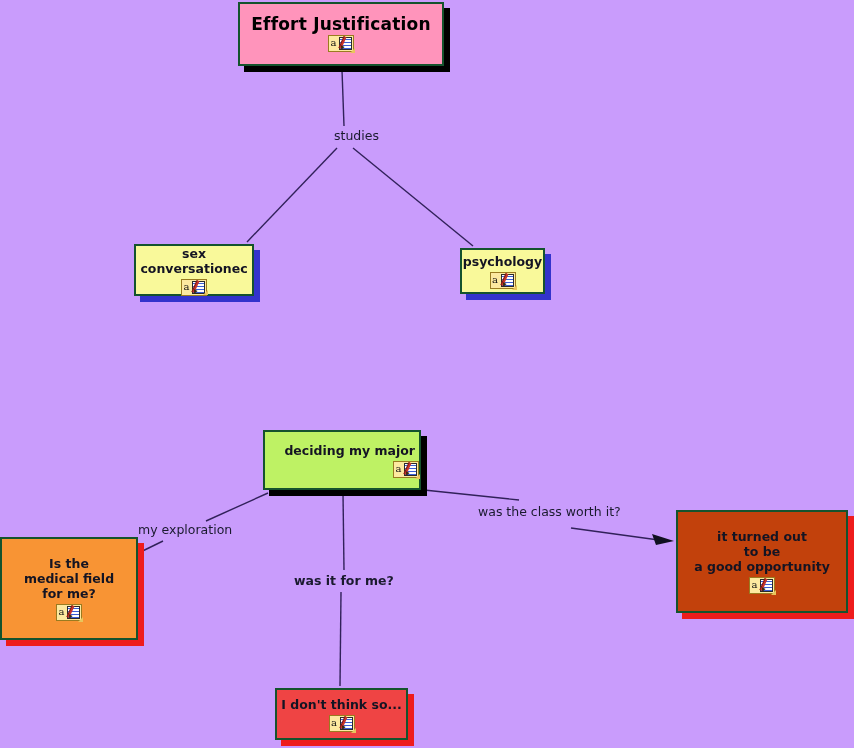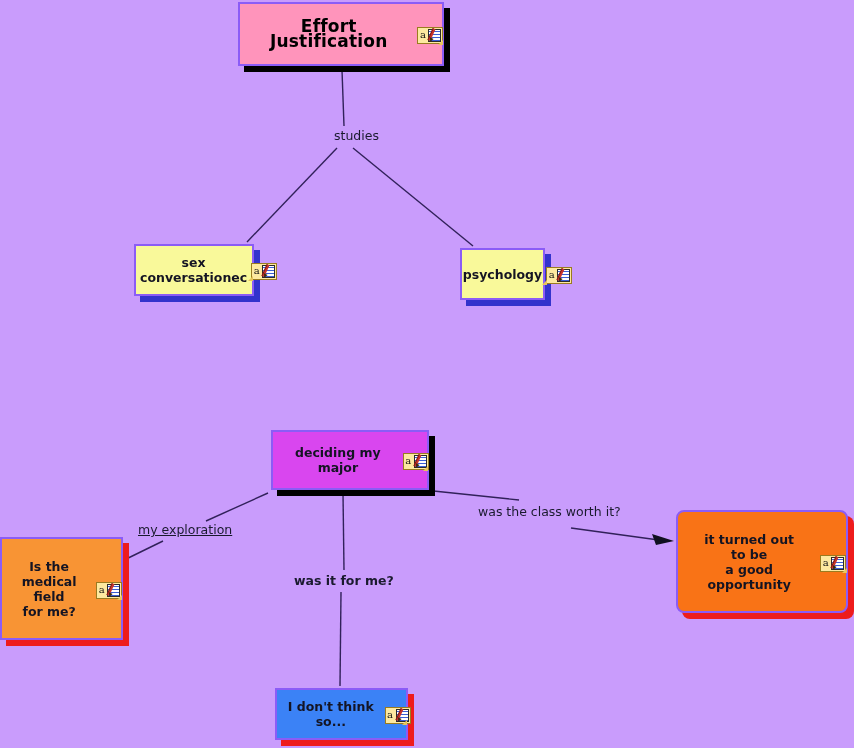--- a/index.html
+++ b/index.html
@@ -27,23 +27,23 @@
   .link-label {
     position: absolute;
     font-size: 12.5px;
     color: #1a1a2e;
     white-space: nowrap;
     font-family: "DejaVu Sans", sans-serif;
     line-height: 14px;
   }
   .node {
     position: absolute;
-    border: 2px solid #8b5cf6;
+    border: 2px solid #14532d;
     display: flex;
-    flex-direction: row;
+    flex-direction: column;
     align-items: center;
     justify-content: center;
     text-align: center;
   }
   .node .node-text {
     font-size: 12.5px;
     color: #141423;
     line-height: 15px;
     white-space: pre-line;
     padding: 0 4px;
@@ -143,21 +143,21 @@
 
     <line x1="571" y1="528" x2="666" y2="541" stroke="#31215a" stroke-width="1.4"></line>
     <polygon points="674,541 652,534 656,545" fill="#101020"></polygon>
 
     <line x1="343" y1="493" x2="344" y2="570" stroke="#31215a" stroke-width="1.4"></line>
 
     <line x1="341" y1="592" x2="340" y2="686" stroke="#31215a" stroke-width="1.4"></line>
   </svg>
 
   <div class="link-label" style="left:334px; top:129px;">studies</div>
-  <div class="link-label" style="left:138px; top:523px;text-decoration:underline;">my exploration</div>
+  <div class="link-label" style="left:138px; top:523px;">my exploration</div>
   <div class="link-label" style="left:478px; top:505px;text-align:center;">was the class worth it?</div>
   <div class="link-label" style="left:294px; top:574px;font-weight:bold;">was it for me?</div>
 
   <div class="node title" style="left:238px; top:2px; width:206px; height:64px; background:#ff94bb;
               box-shadow: 6px 6px 0 0 #000000;">
     <div class="node-text">Effort Justification</div>
     <span class="note-icon">
       <span class="paper"></span>
         <span class="letter">a</span>
       <span class="lines"></span>
@@ -173,77 +173,77 @@
     <span class="note-icon">
       <span class="paper"></span>
         <span class="letter">a</span>
       <span class="lines"></span>
         <span class="pencil"></span>
       <span class="pencil-tip"></span>
         <span class="dogear"></span>
     </span>
   </div>
 
-  <div class="node" style="left:460px; top:248px; width:85px; height:52px; background:#f9f99a;
+  <div class="node" style="left:460px; top:248px; width:85px; height:46px; background:#f9f99a;
               box-shadow: 6px 6px 0 0 #3333cc;">
     <div class="node-text">psychology</div>
     <span class="note-icon">
       <span class="paper"></span>
         <span class="letter">a</span>
       <span class="lines"></span>
         <span class="pencil"></span>
       <span class="pencil-tip"></span>
         <span class="dogear"></span>
     </span>
   </div>
 
-  <div class="node" style="left:271px; top:430px; width:158px; height:60px; background:#d946ef;
-              box-shadow: 6px 6px 0 0 #000000;">
+  <div class="node" style="left:263px; top:430px; width:158px; height:60px; background:#bef264;
+              box-shadow: 6px 6px 0 0 #000000; align-items: flex-end;">
     <div class="node-text">deciding my major</div>
     <span class="note-icon">
       <span class="paper"></span>
         <span class="letter">a</span>
       <span class="lines"></span>
         <span class="pencil"></span>
       <span class="pencil-tip"></span>
         <span class="dogear"></span>
     </span>
   </div>
 
-  <div class="node" style="left:0px; top:537px; width:123px; height:103px; background:#f89434;
+  <div class="node" style="left:0px; top:537px; width:138px; height:103px; background:#f89434;
               box-shadow: 6px 6px 0 0 #ee1c1c;">
     <div class="node-text">Is the
 medical field
 for me?</div>
     <span class="note-icon">
       <span class="paper"></span>
         <span class="letter">a</span>
       <span class="lines"></span>
         <span class="pencil"></span>
       <span class="pencil-tip"></span>
         <span class="dogear"></span>
     </span>
   </div>
 
-  <div class="node" style="left:676px; top:510px; width:172px; height:103px; background:#f97316;
-              box-shadow: 6px 6px 0 0 #ee1c1c; border-radius: 8px;">
+  <div class="node" style="left:676px; top:510px; width:172px; height:103px; background:#c2410c;
+              box-shadow: 6px 6px 0 0 #ee1c1c;">
     <div class="node-text">it turned out
 to be
 a good opportunity</div>
     <span class="note-icon">
       <span class="paper"></span>
         <span class="letter">a</span>
       <span class="lines"></span>
         <span class="pencil"></span>
       <span class="pencil-tip"></span>
         <span class="dogear"></span>
     </span>
   </div>
 
-  <div class="node" style="left:275px; top:688px; width:133px; height:52px; background:#3b82f6;
+  <div class="node" style="left:275px; top:688px; width:133px; height:52px; background:#ef4444;
               box-shadow: 6px 6px 0 0 #ee1c1c; justify-content: center;">
     <div class="node-text">I don't think so...</div>
     <span class="note-icon">
       <span class="paper"></span>
         <span class="letter">a</span>
       <span class="lines"></span>
         <span class="pencil"></span>
       <span class="pencil-tip"></span>
         <span class="dogear"></span>
     </span>

